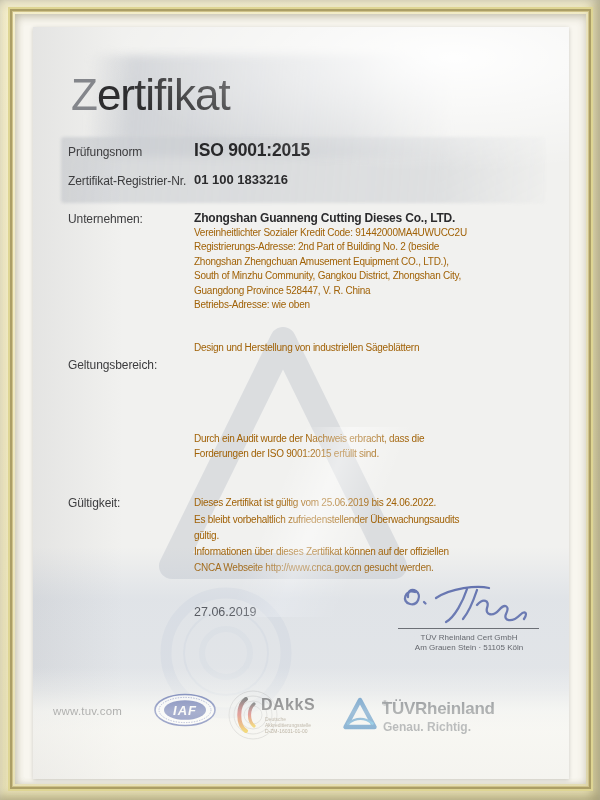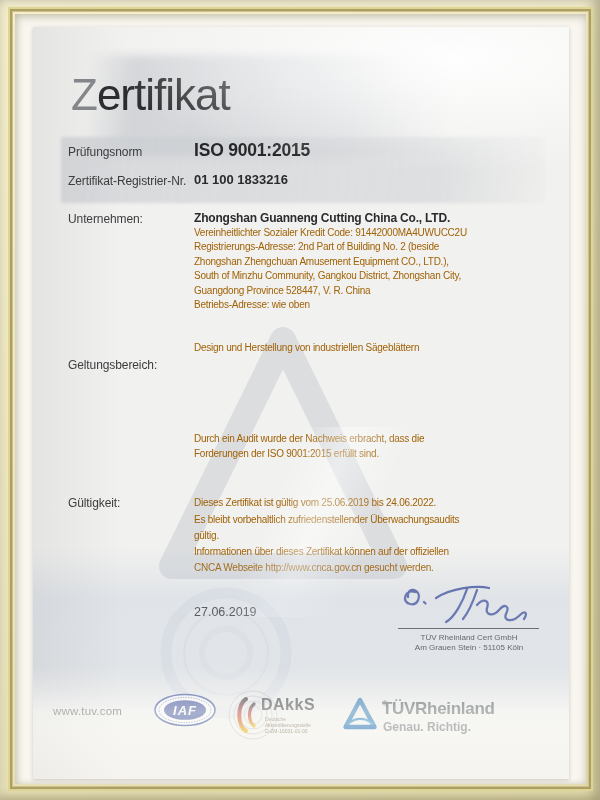--- a/index.html
+++ b/index.html
@@ -99,21 +99,21 @@
 
     <div class="title">Zertifikat</div>
 
     <div class="lbl norm-lbl">Prüfungsnorm</div>
     <div class="norm-val">ISO 9001:2015</div>
 
     <div class="lbl reg-lbl">Zertifikat-Registrier-Nr.</div>
     <div class="reg-val">01 100 1833216</div>
 
     <div class="lbl comp-lbl">Unternehmen:</div>
-    <div class="comp-name">Zhongshan Guanneng Cutting China Co., LTD.</div>
+    <div class="comp-name">Zhongshan Guanneng Cutting Dieses Co., LTD.</div>
     <div class="para comp-details">Vereinheitlichter Sozialer Kredit Code: 91442000MA4UWUCC2U
 Registrierungs-Adresse: 2nd Part of Building No. 2 (beside
 Zhongshan Zhengchuan Amusement Equipment CO., LTD.),
 South of Minzhu Community, Gangkou District, Zhongshan City,
 Guangdong Province 528447, V. R. China
 Betriebs-Adresse: wie oben</div>
 
     <div class="lbl scope-lbl">Geltungsbereich:</div>
     <div class="para scope-val">Design und Herstellung von industriellen Sägeblättern</div>
 

